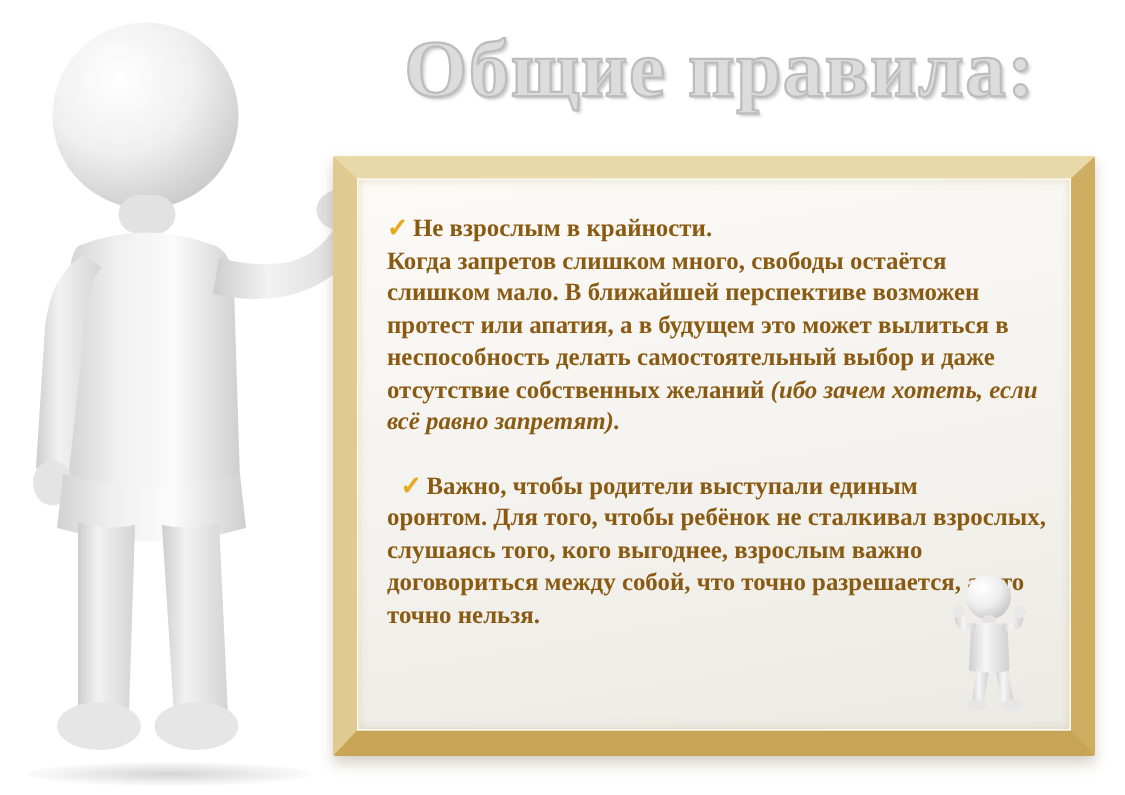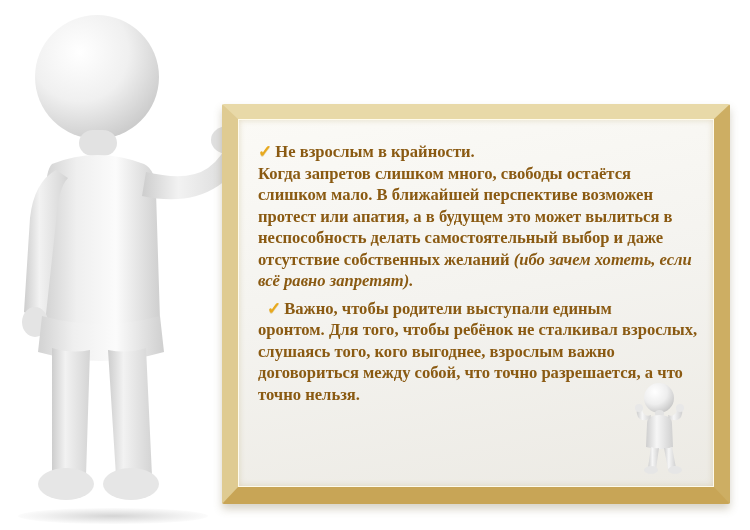--- a/index.html
+++ b/index.html
@@ -99,21 +99,21 @@
     top: 22px;
     right: 12px;
     bottom: 8px;
     font-family: "Liberation Serif", serif;
     font-size: 16.6px;
     font-weight: bold;
     line-height: 21.5px;
     color: #8a5a12;
   }
   .para { margin: 0 0 0 0; }
-  #para2 { margin-top: 6px; }
+  #para2 { margin-top: 21px; }
   .check {
     color: #e8a91d;
     font-weight: bold;
     font-size: 17px;
     padding-right: 3px;
     text-shadow: 0 1px 0 rgba(190,140,20,0.35);
   }
   .it {
     font-style: italic;
   }
@@ -145,20 +145,21 @@
     height: 16px;
     background: radial-gradient(ellipse at center, rgba(160,160,160,0.45) 0%, rgba(190,190,190,0.18) 55%, rgba(255,255,255,0) 78%);
     border-radius: 50%;
   }
 </style>
 </head>
 <body>
 
 <div id="slide">
 
+  <div id="title">Общие правила:</div>
 
   <svg id="big-figure" viewBox="0 0 250 520" xmlns="http://www.w3.org/2000/svg">
     <defs>
       <linearGradient id="bodyG" x1="0" y1="0" x2="1" y2="0">
         <stop offset="0%" stop-color="#d2d2d2"></stop>
         <stop offset="28%" stop-color="#efefef"></stop>
         <stop offset="62%" stop-color="#fbfbfb"></stop>
         <stop offset="100%" stop-color="#cfcfcf"></stop>
       </linearGradient>
       <radialGradient id="headG" cx="36%" cy="30%" r="76%">

